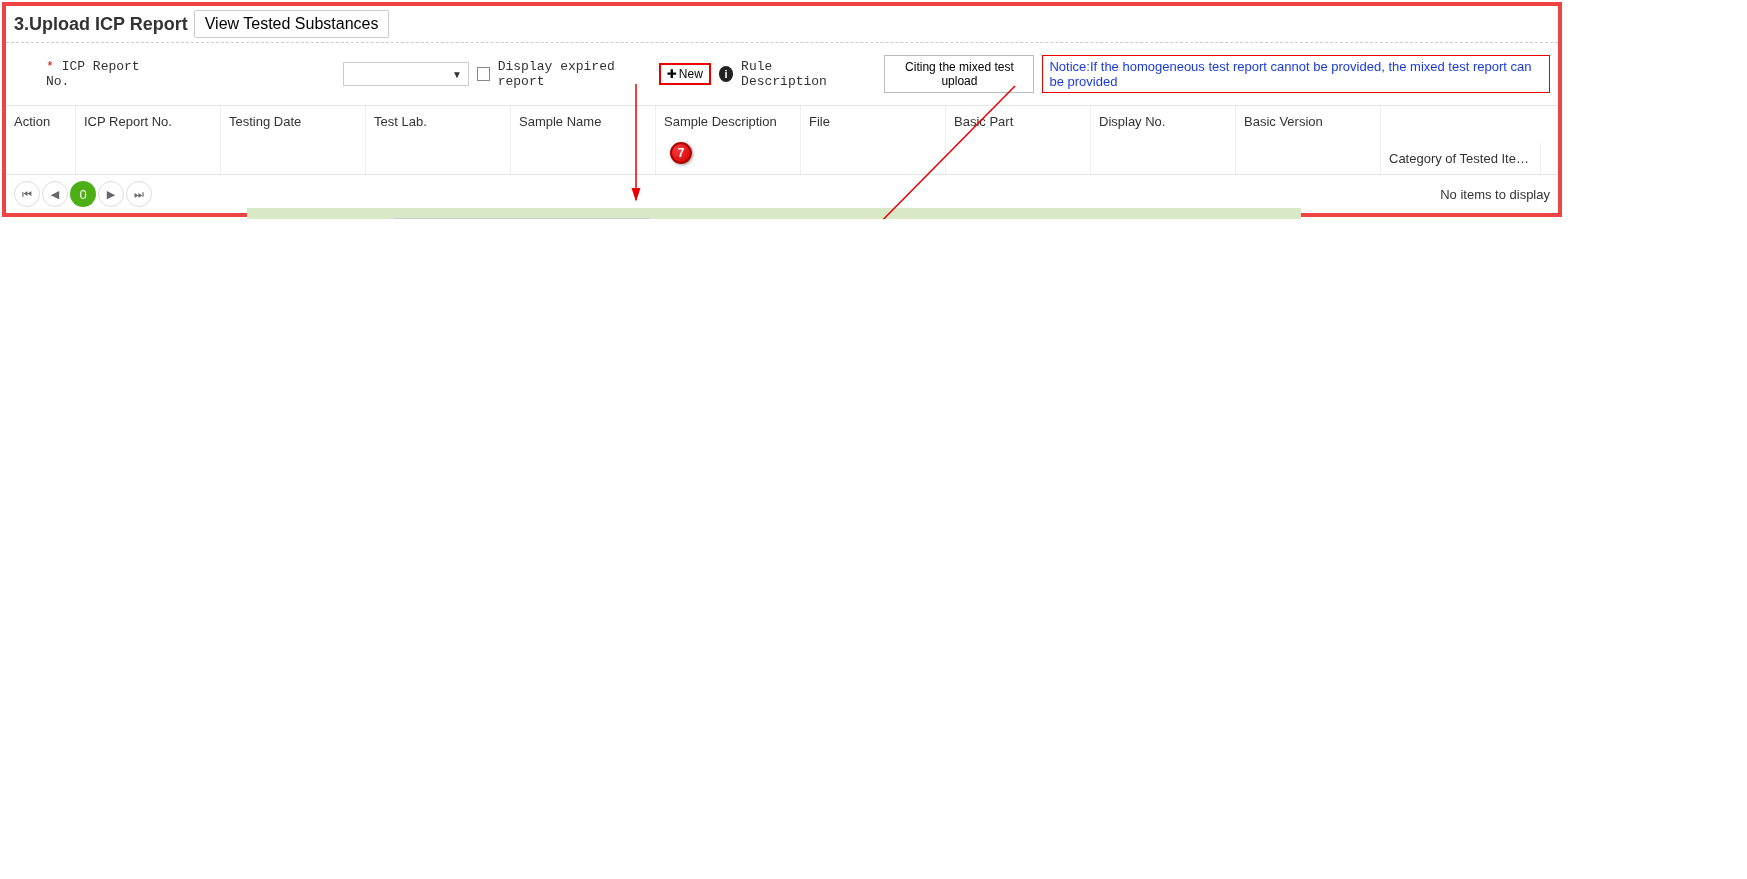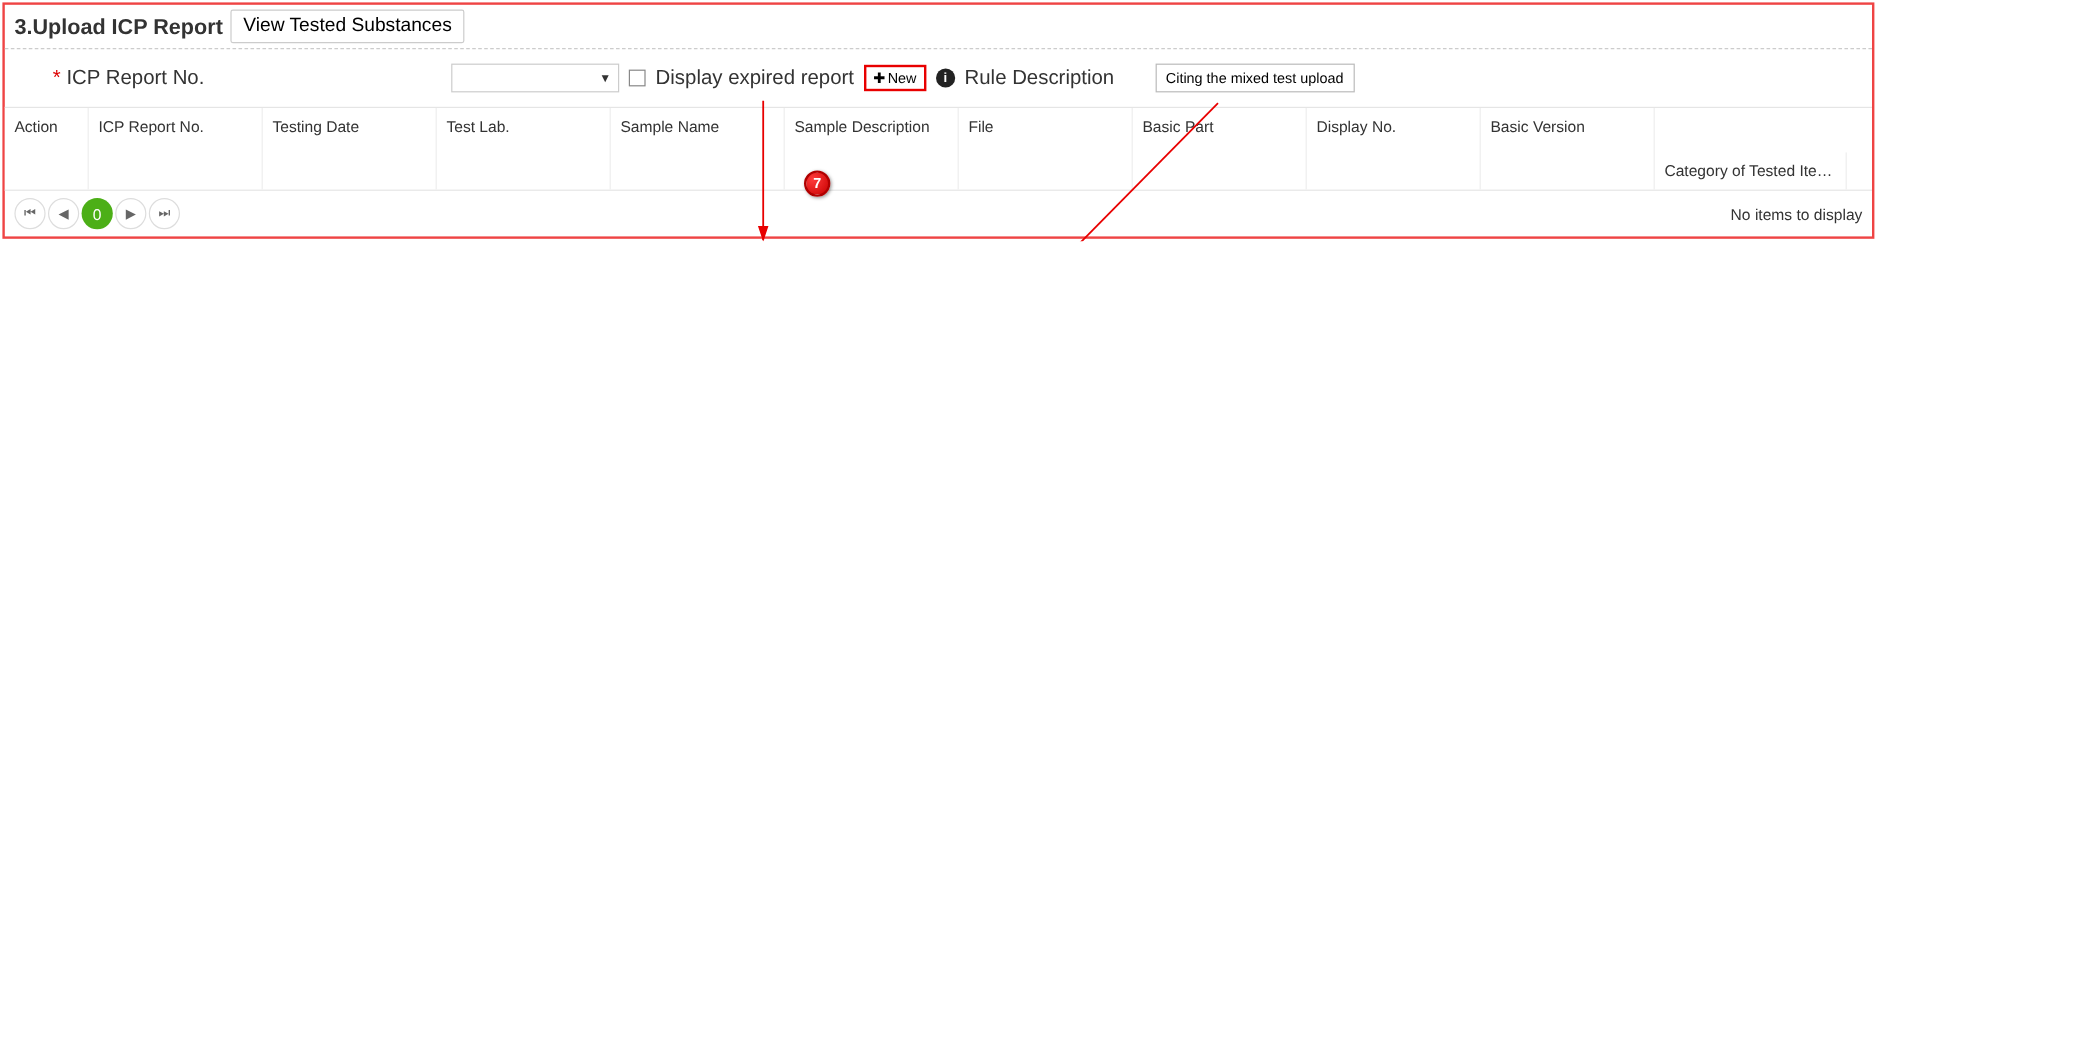--- a/index.html
+++ b/index.html
@@ -9,21 +9,21 @@
     font-family: Arial, sans-serif;
     font-size: 13px;
     color: #333;
     background: #fff;
     width: 1747px;
     position: relative;
   }
 
   
   .top-panel {
-    border: 2px solid #ef4444;
+    border: 4px solid #ef4444;
     margin: 2px;
     padding: 0;
     width: 1560px;
   }
   .top-header {
     display: flex;
     align-items: center;
     gap: 6px;
     padding: 4px 8px;
     border-bottom: 1px dashed #ccc;
@@ -41,21 +41,21 @@
     cursor: pointer;
     border-radius: 2px;
   }
   .filter-row {
     display: flex;
     align-items: center;
     gap: 8px;
     padding: 12px 8px 12px 40px;
   }
   .req { color: #d00; }
-  .label-inline { font-size: 17px; color: #333; }
+  .label-inline { font-size: 13px; color: #333; font-family: Liberation Mono, monospace; }
   .combo {
     border: 1px solid #ccc;
     width: 140px;
     height: 24px;
     display: flex;
     align-items: center;
     justify-content: flex-end;
     padding: 0 6px;
     background: #fff;
   }
@@ -397,20 +397,21 @@
     <span class="chk"></span>
     <span class="label-inline">Display expired report</span>
     <button class="btn-new">
       <span>✚</span>
       <span>New</span>
     </button>
     <span class="info-dot">i</span>
     <span class="label-inline">Rule Description</span>
     <span style="width:18px;"></span>
     <button class="btn-mixed">Citing the mixed test upload</button>
+    <span class="notice-box">Notice:If the homogeneous test report cannot be provided, the mixed test report can be provided</span>
   </div>
 
   <div class="grid-header">
     <div class="col col-action">Action</div>
     <div class="col col-report">ICP Report No.</div>
     <div class="col col-tdate">Testing Date</div>
     <div class="col col-lab">Test Lab.</div>
     <div class="col col-sname">Sample Name</div>
     <div class="col col-sdesc">Sample Description</div>
     <div class="col col-file">File</div>

